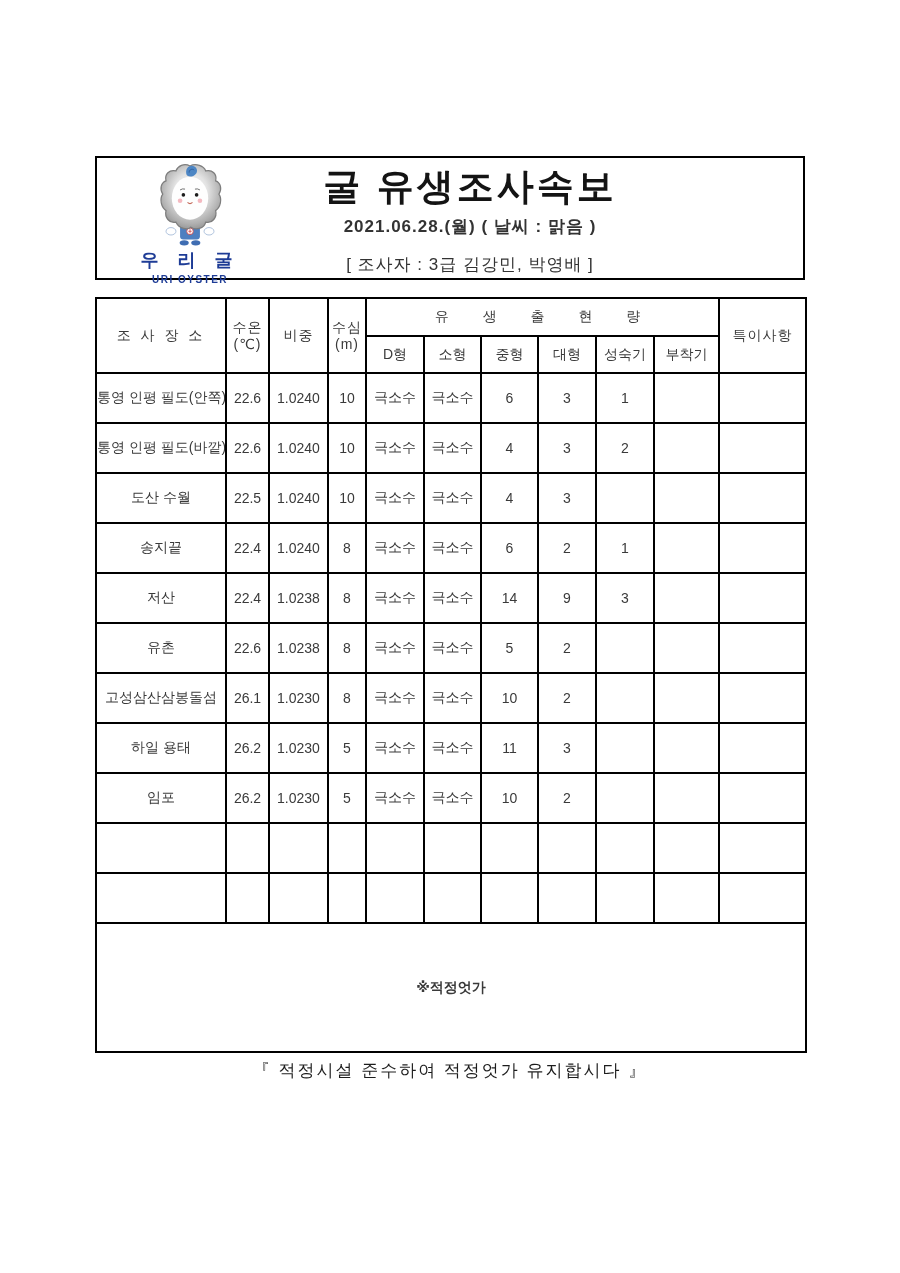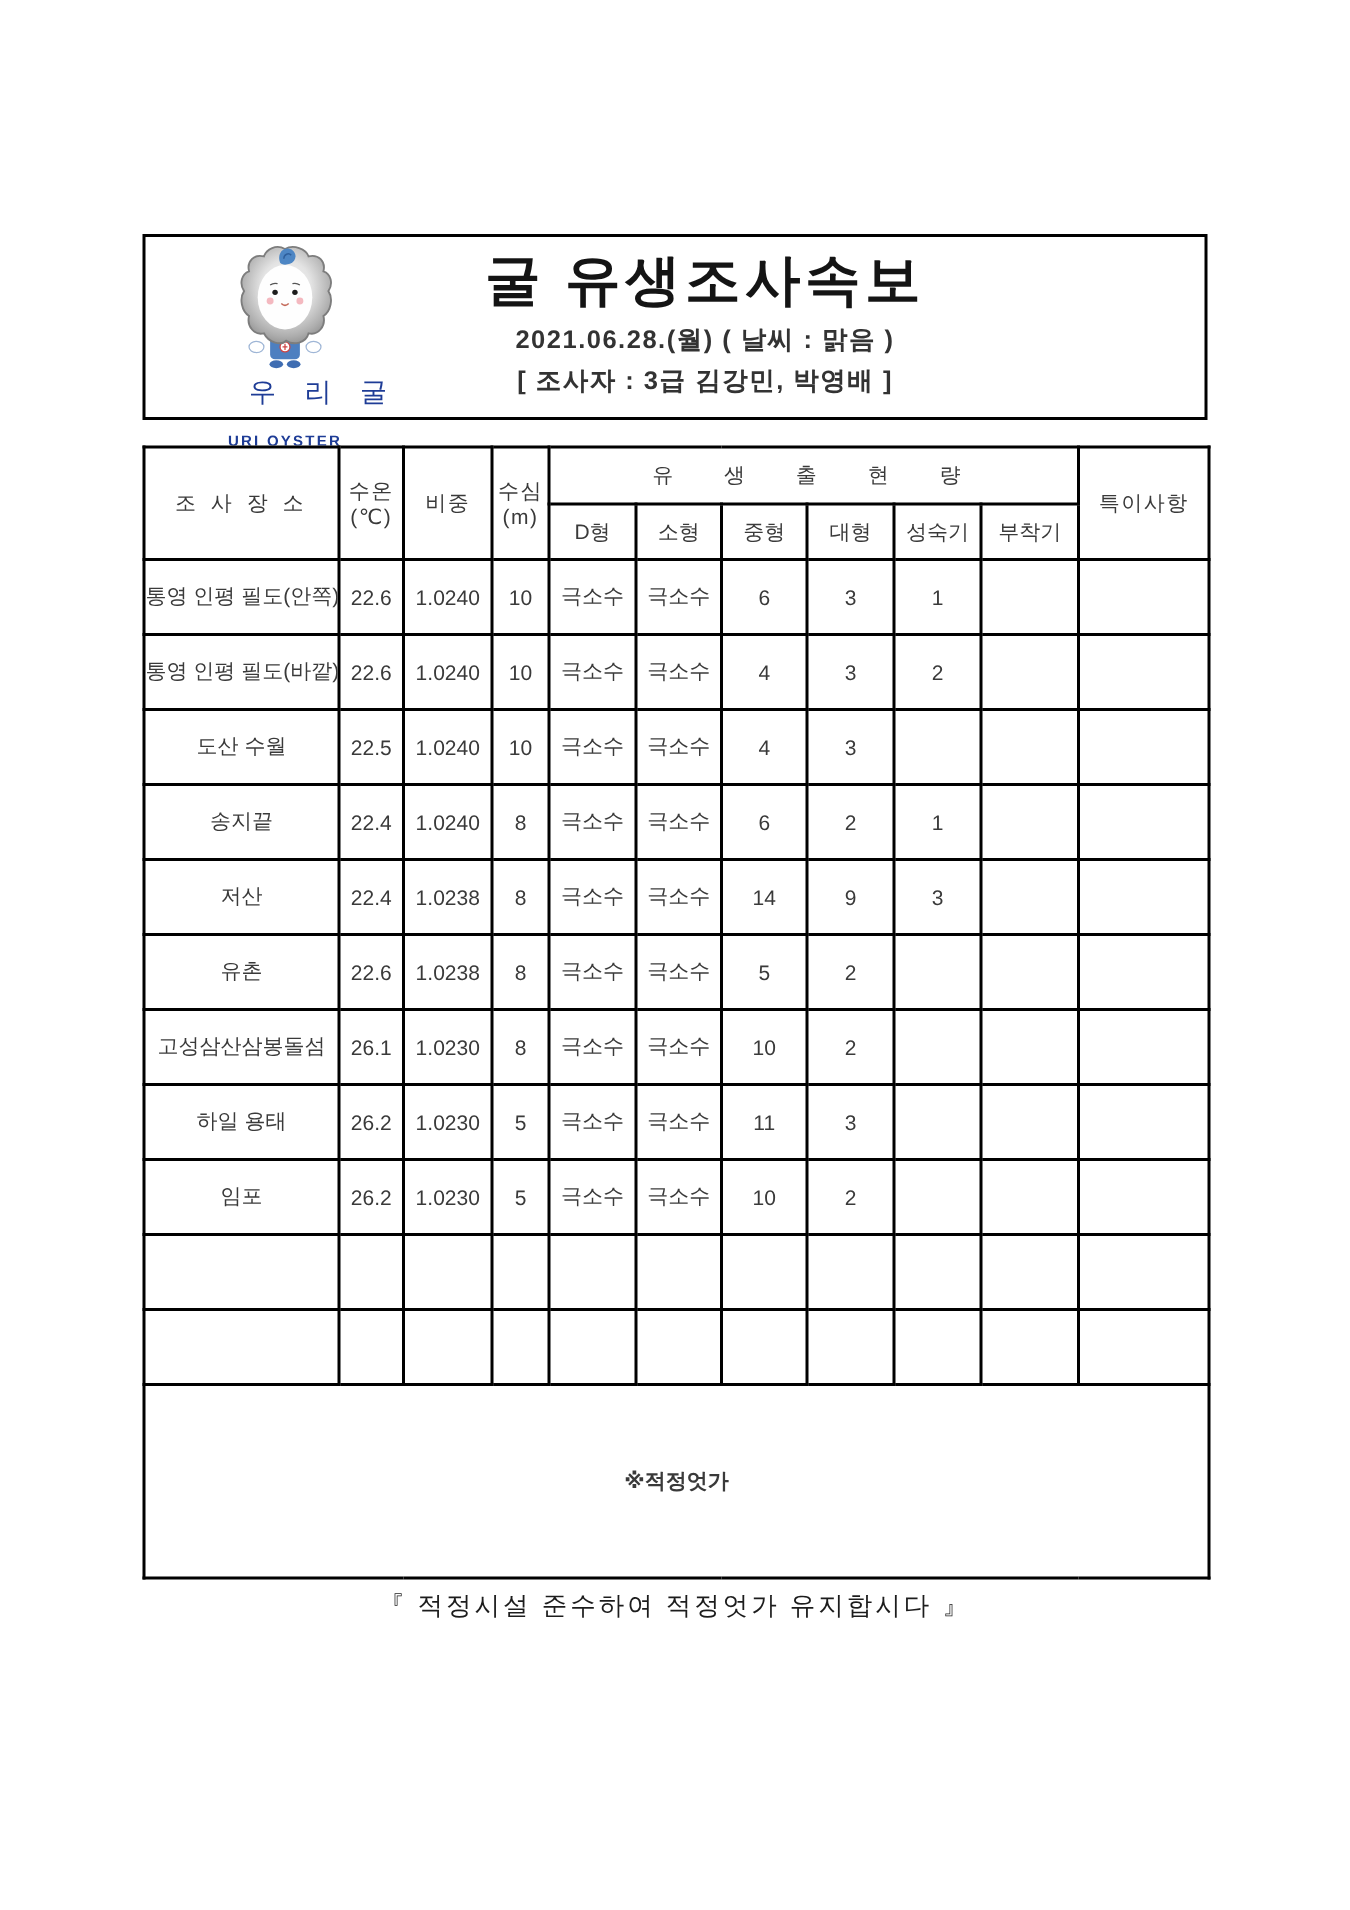--- a/index.html
+++ b/index.html
@@ -9,38 +9,38 @@
   }
   
   .header-box{
     position:absolute;left:95px;top:156px;width:710px;height:124px;
     border:2px solid #000;box-sizing:border-box;background:#fff;
   }
   .logo{
     position:absolute;left:18px;top:3px;width:150px;text-align:center;line-height:1;
   }
   .logo-kr{
-    margin-top:1px;font-size:18px;font-weight:normal;letter-spacing:7px;color:#1e3c96;text-align:right;
+    margin-top:1px;font-size:18px;font-weight:bold;letter-spacing:7px;color:#1e3c96;
   }
   .logo-en{
-    margin-top:20px;font-size:10px;font-weight:bold;letter-spacing:1.5px;color:#1e3c96;
+    margin-top:6px;font-size:10px;font-weight:bold;letter-spacing:1.5px;color:#1e3c96;
   }
   .head-text{
     position:absolute;left:0;top:0;width:100%;box-sizing:border-box;
     padding-left:40px;text-align:center;
   }
   .title{
     margin-top:7px;font-size:37px;font-weight:bold;letter-spacing:3px;color:#141414;
     line-height:1.2;
   }
   .dateline{
     margin-top:6px;font-size:17px;font-weight:bold;letter-spacing:1px;color:#333;
   }
   .surveyor{
-    margin-top:4px;font-size:17px;font-weight:bold;letter-spacing:1px;color:#333;
+    margin-top:15px;font-size:17px;font-weight:normal;letter-spacing:1px;color:#333;
   }
   
   table.survey{
     position:absolute;left:95px;top:297px;width:710px;
     border-collapse:collapse;table-layout:fixed;background:#fff;
   }
   table.survey td{
     border:2px solid #000;padding:0;text-align:center;vertical-align:middle;
     font-size:14px;color:#3a3a3a;overflow:hidden;
   }

